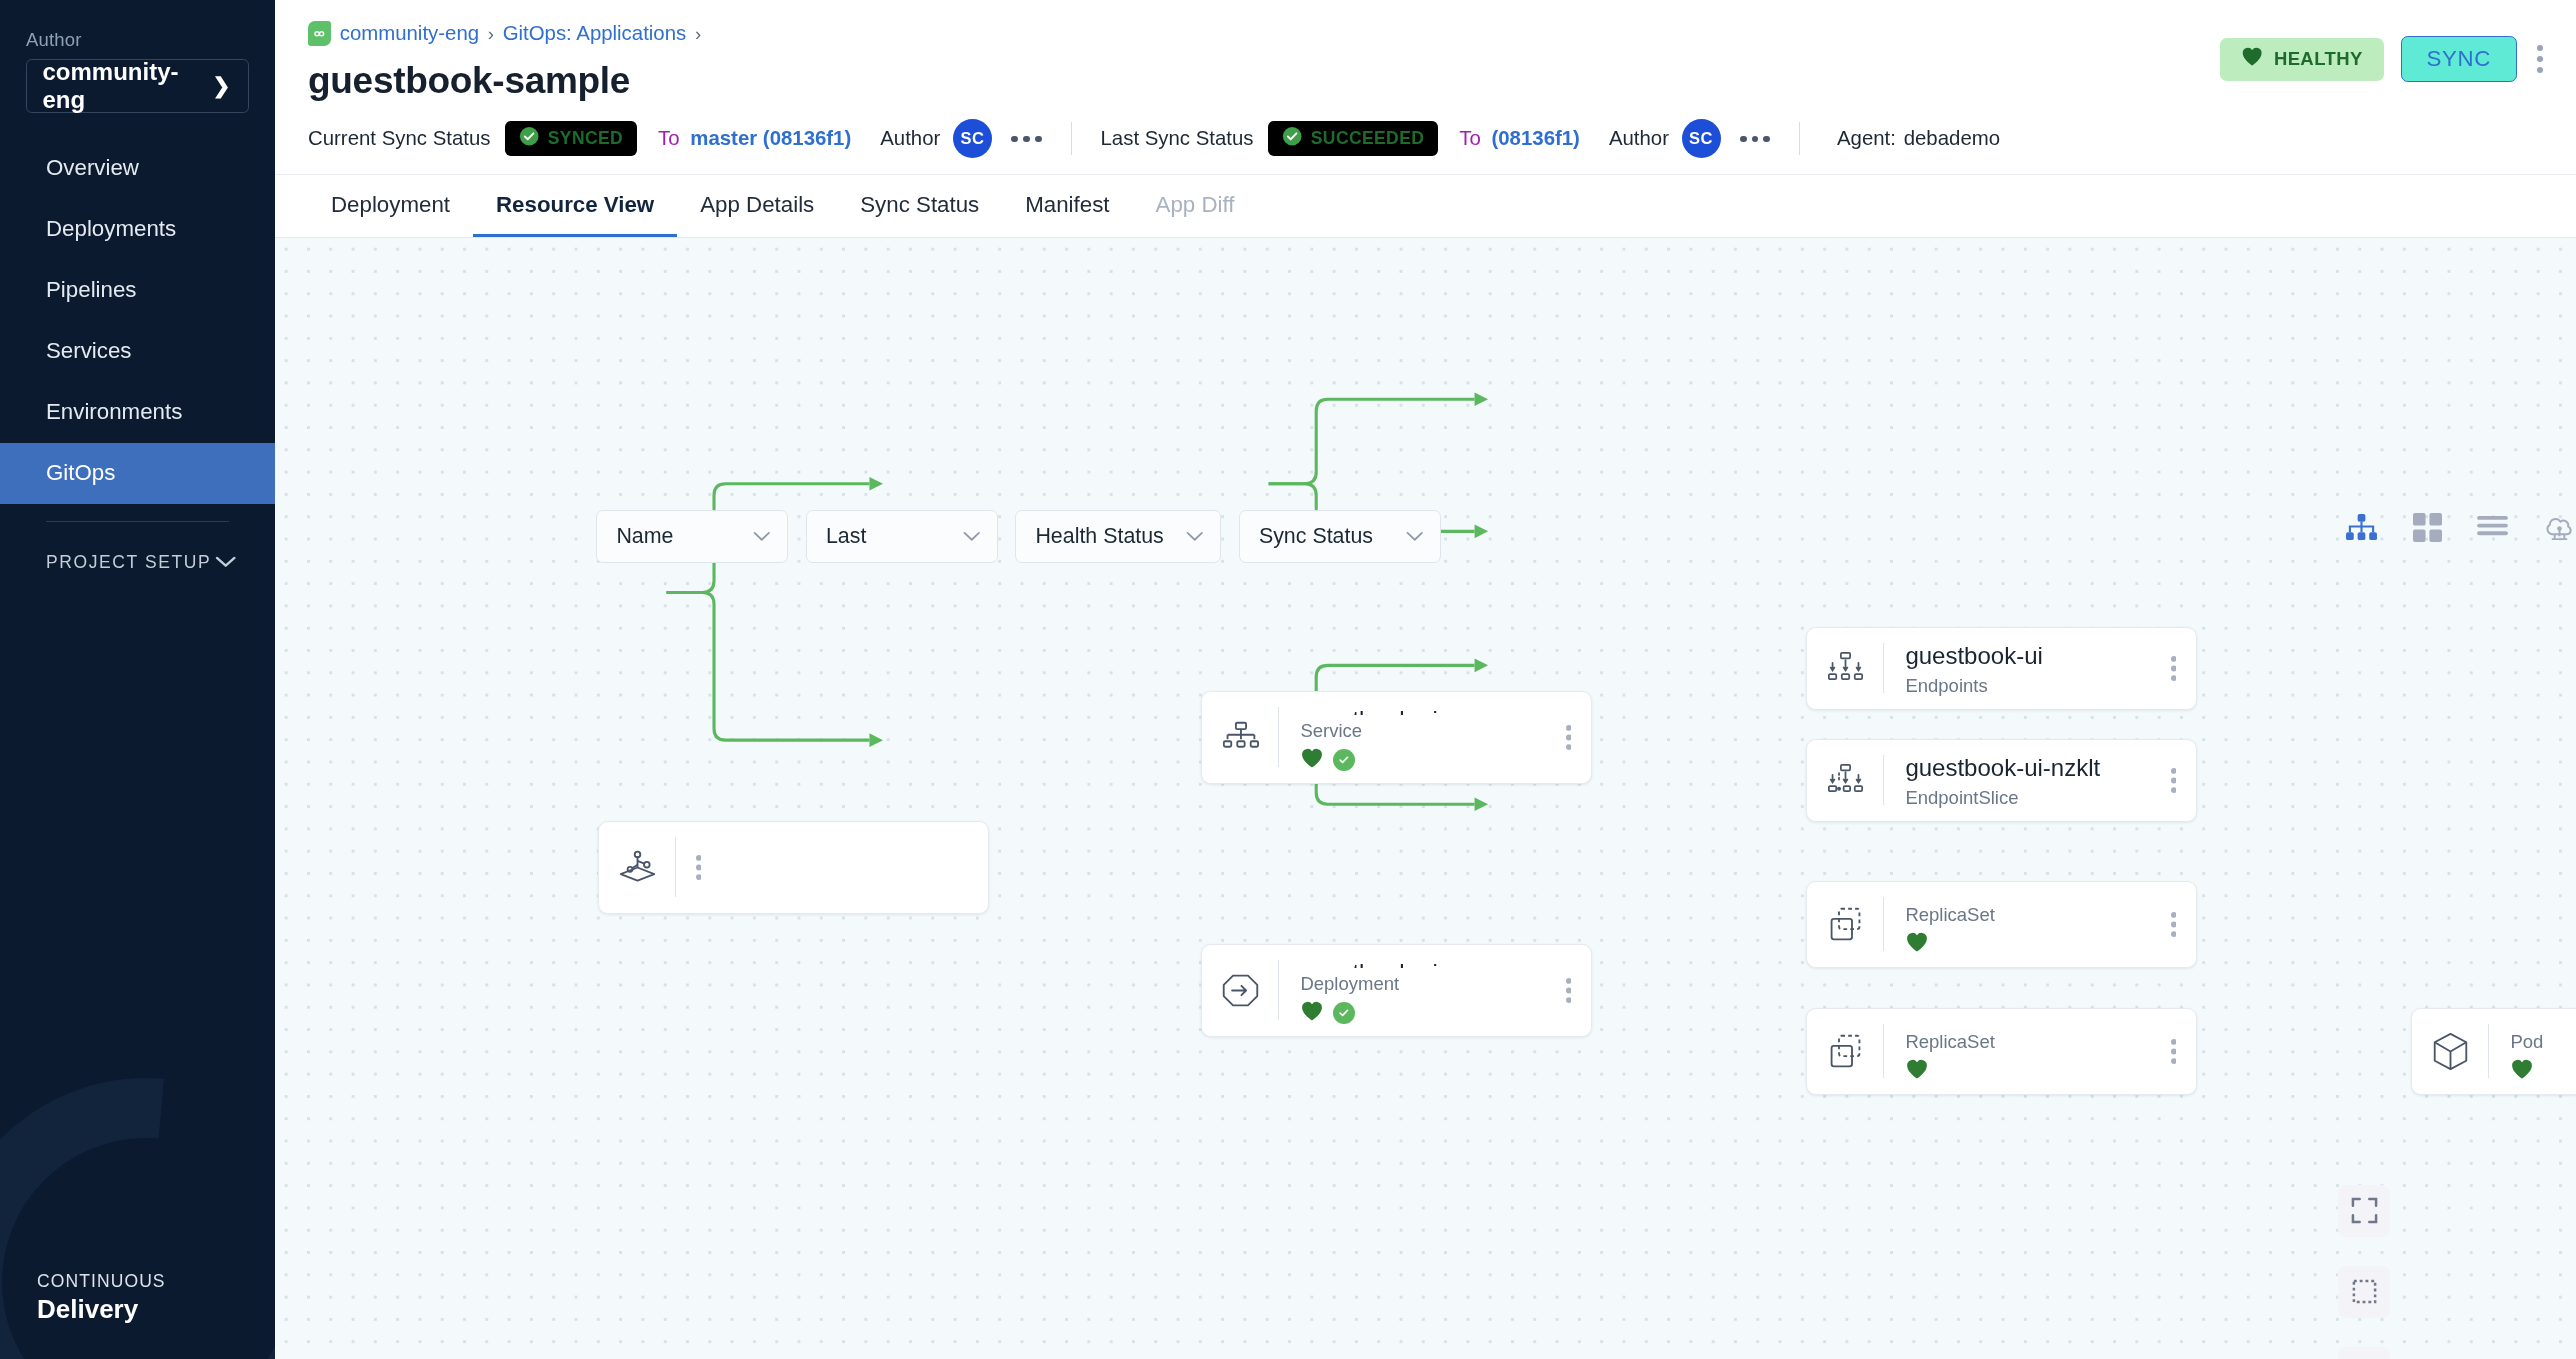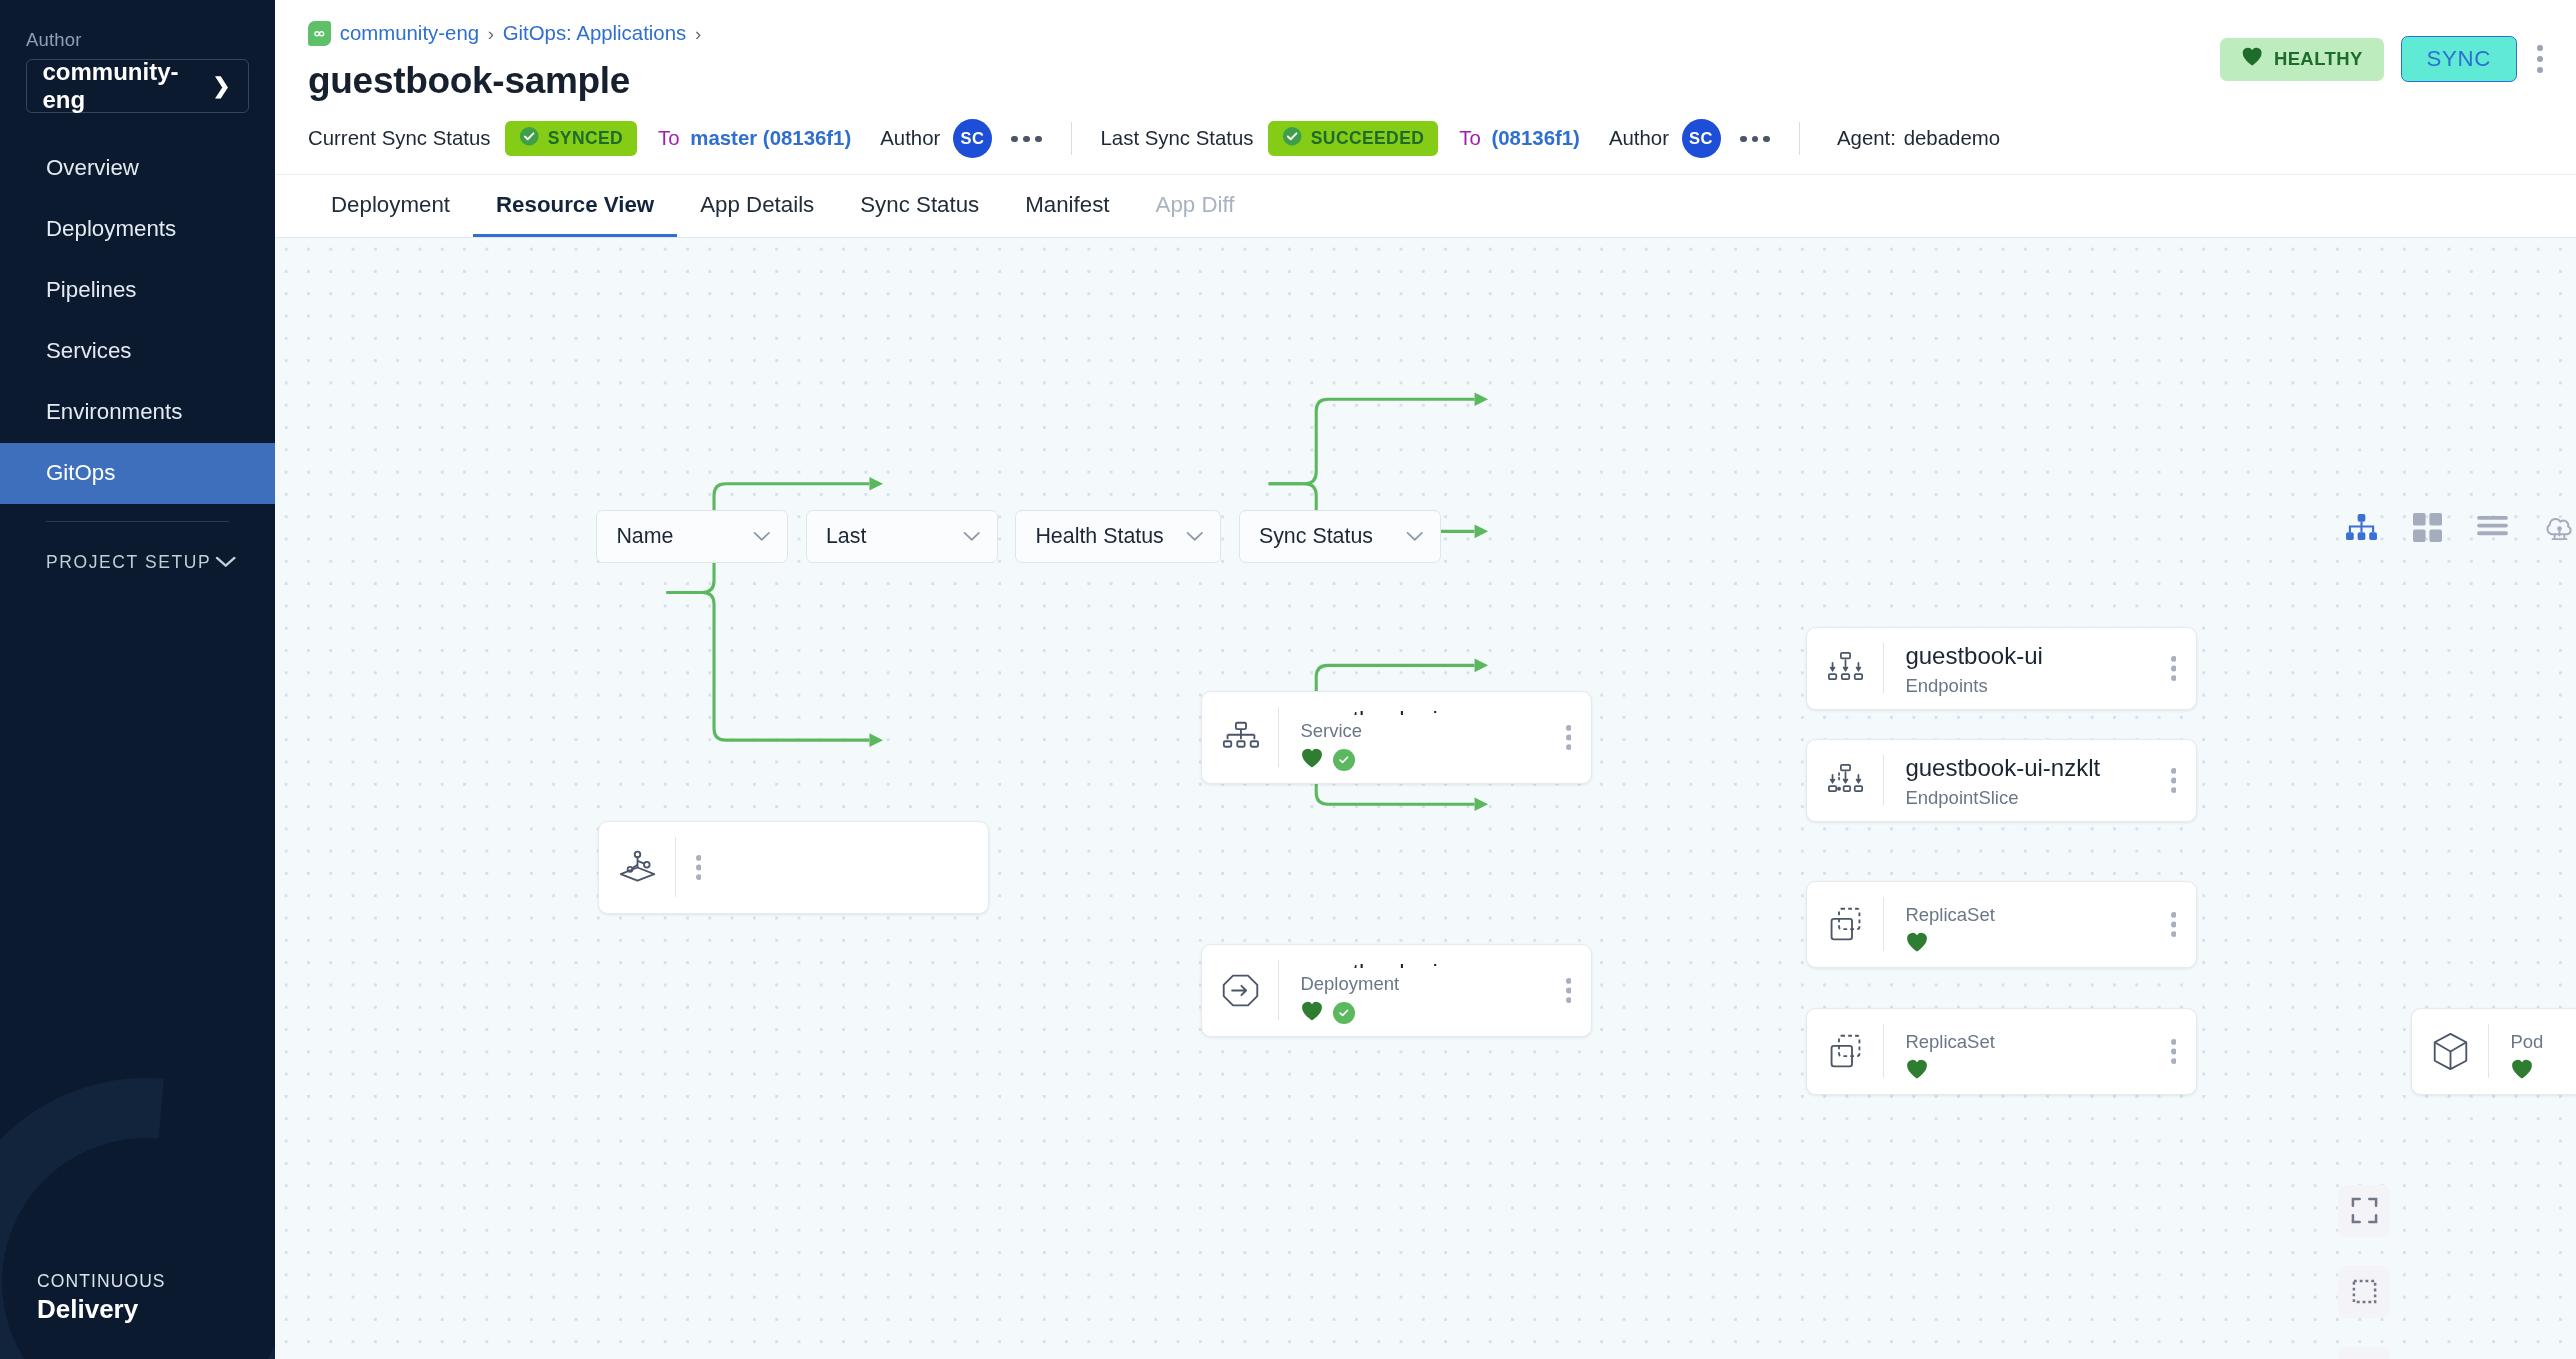--- a/index.html
+++ b/index.html
@@ -86,21 +86,21 @@
   .kebab-v i { width: 5.8px; height: 5.8px; border-radius: 50%; background: #9aa4b4; display: block; }
 
   
   .statusbar {
     display: flex; align-items: center; gap: 0;
     padding: 17.5px 33px 15.5px 33px; font-size: 20.4px; color: #1d2835;
     border-bottom: 1px solid #e9edf2;
   }
   .st-label { color: #1d2835; }
   .st-chip {
-    background: #84cc16; border-radius: 5.8px; height: 35px; display: inline-flex;
+    background: #000000; border-radius: 5.8px; height: 35px; display: inline-flex;
     align-items: center; gap: 8.7px; padding: 0 13.6px; margin-left: 14.6px;
     color: #1f6b2b; font-size: 17.5px; font-weight: 700; letter-spacing: 0.4px;
   }
   .st-to { margin-left: 21.4px; color: #a21caf; }
   .st-rev { margin-left: 10.7px; color: #2f6fd0; font-weight: 700; }
   .st-author { margin-left: 29px; }
   .avatar {
     width: 39px; height: 39px; border-radius: 50%; background: #1d4ed8;
     color: #fff; font-size: 16.5px; font-weight: 700; display: inline-flex;
     align-items: center; justify-content: center; margin-left: 12.6px; letter-spacing: 0.5px;

